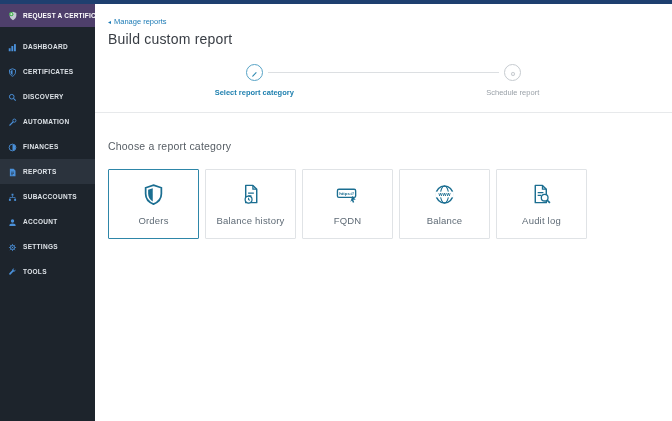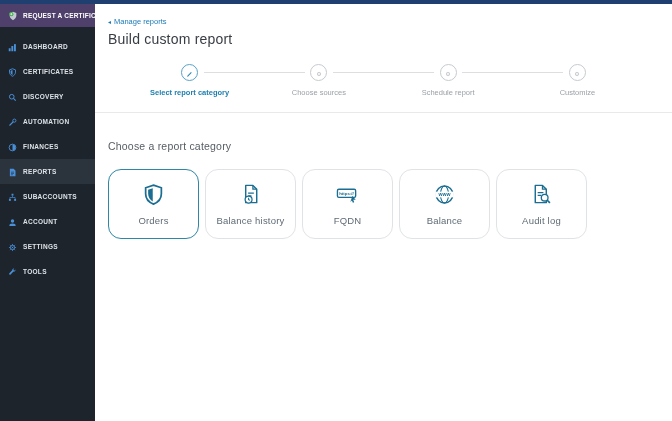--- a/index.html
+++ b/index.html
@@ -34,21 +34,21 @@
   .step.active .step-circle { border-color:#57a3c6; }
   .step-label { margin-top:7px; font-size:7.5px; color:#9aa1a8; }
   .step.active .step-label { color:#1d7fae; font-weight:700; }
 
   .divider { height:1px; background:#e7e9eb; margin-top:15px; }
 
   .section-title { margin:27px 0 17px 13px; font-size:10.5px; color:#565d64; letter-spacing:.2px; }
 
   
   .cards { display:flex; flex-wrap:wrap; gap:6px; margin:8px 13px 0 13px; width:482px; }
-  .card { width:91px; height:70px; border:1px solid #e0e3e6; border-radius:13px; background:#fff;
+  .card { width:91px; height:70px; border:1px solid #e0e3e6; border-radius:1px; background:#fff;
     display:flex; flex-direction:column; align-items:center; justify-content:center; gap:5px; cursor:pointer; }
   .card.selected { border-color:#2e86a8; }
   .card-label { font-size:9.5px; color:#5f6b76; letter-spacing:.2px; }
 </style>
 </head>
 <body>
 
 <div class="stage">
 
   <div class="topbar"></div>
@@ -169,49 +169,31 @@
 
       <div class="step active">
         <div class="step-circle">
           <span><svg width="9" height="9" viewBox="0 0 16 16">
                 <path d="M4.2 11.8 L10.6 5.4 L12 6.8 L5.6 13.2 L3.6 13.8 Z" fill="#2d89b0"></path>
               </svg></span>
         </div>
         <div class="step-label">Select report category</div>
       </div>
 
-      <div class="step">
-        <div class="step-circle">
-          <span><svg width="8" height="8" viewBox="0 0 16 16">
-                <circle cx="8" cy="8" r="3.4" fill="none" stroke="#b6bcc1" stroke-width="1.4"></circle>
-                <circle cx="8" cy="8" r="1.1" fill="#b6bcc1"></circle>
-              </svg></span>
-        </div>
-        <div class="step-label">Choose sources</div>
-      </div>
 
       <div class="step">
         <div class="step-circle">
           <span><svg width="8" height="8" viewBox="0 0 16 16">
                 <circle cx="8" cy="8" r="3.4" fill="none" stroke="#b6bcc1" stroke-width="1.4"></circle>
                 <circle cx="8" cy="8" r="1.1" fill="#b6bcc1"></circle>
               </svg></span>
         </div>
         <div class="step-label">Schedule report</div>
       </div>
 
-      <div class="step">
-        <div class="step-circle">
-          <span><svg width="8" height="8" viewBox="0 0 16 16">
-                <circle cx="8" cy="8" r="3.4" fill="none" stroke="#b6bcc1" stroke-width="1.4"></circle>
-                <circle cx="8" cy="8" r="1.1" fill="#b6bcc1"></circle>
-              </svg></span>
-        </div>
-        <div class="step-label">Customize</div>
-      </div>
 
 
     </div>
 
     <div class="divider"></div>
 
     <div class="section-title">Choose a report category</div>
 
     <div class="cards">
 

